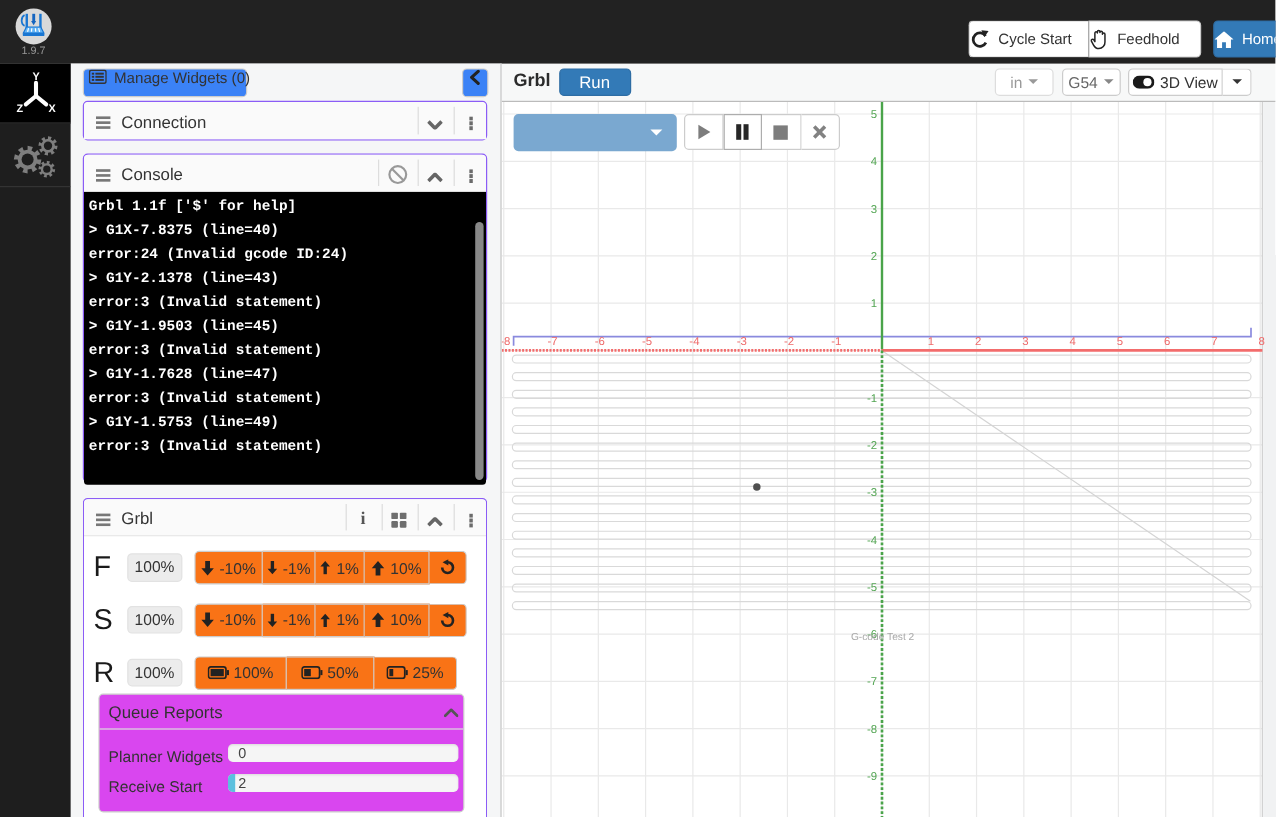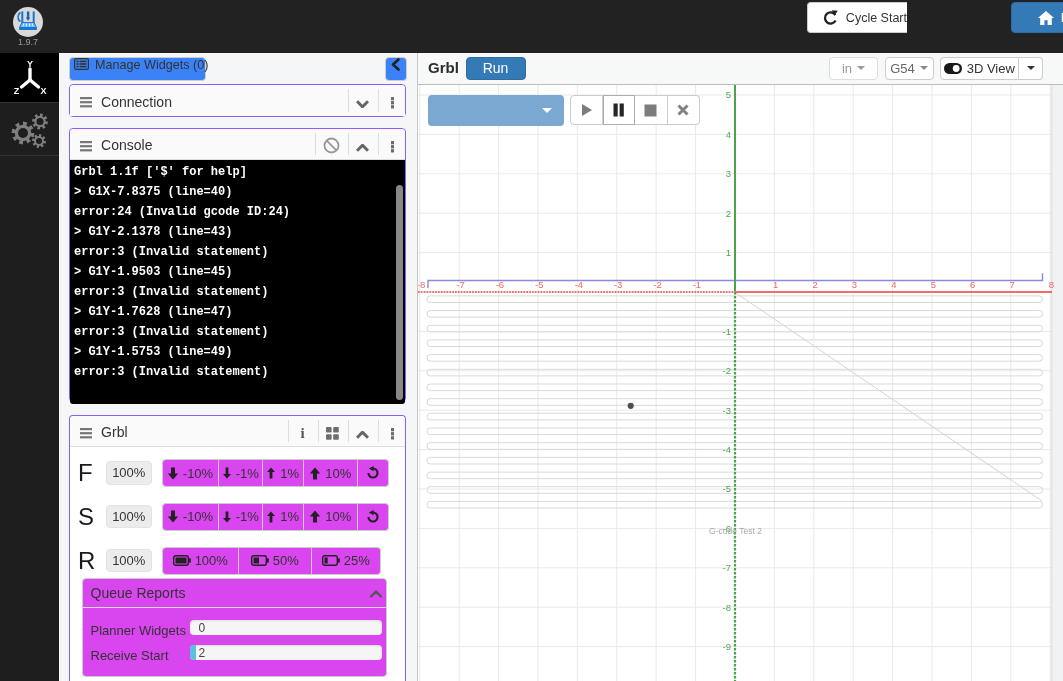--- a/index.html
+++ b/index.html
@@ -3,21 +3,21 @@
 <style>
 *{margin:0;padding:0;box-sizing:border-box}
 html,body{width:1063px;height:681px;overflow:hidden;font-family:"Liberation Sans",sans-serif;background:#fff;position:relative}
 .abs{position:absolute}
 .abs svg{display:block}
 svg{flex-shrink:0}
 
 #nav{position:absolute;left:0;top:0;width:1063px;height:53px;background:#222}
 #logo{position:absolute;left:13px;top:7px;width:30px;height:30px;border-radius:50%;background:#d9d9d9}
 #ver{position:absolute;left:13px;top:37px;width:30px;text-align:center;font-size:9px;color:#999}
-.navbtn{position:absolute;top:2px;height:31px;background:#fff;border:1px solid #ccc;color:#333;font-size:12.5px;display:flex;align-items:center;justify-content:flex-end}
+.navbtn{position:absolute;top:17px;height:31px;background:#fff;border:1px solid #ccc;color:#333;font-size:12.5px;display:flex;align-items:center;justify-content:flex-start}
 #btn-cycle{left:807px;width:100px;border-radius:4px 0 0 4px;border-right:none}
 #btn-feed{left:907px;width:94px;border-radius:0 4px 4px 0;border-left:1px solid #ccc}
 #btn-home{left:1011px;width:84px;background:#337ab7;border-color:#2e6da4;color:#fff;border-radius:4px}
 
 #sidebar{position:absolute;left:0;top:53px;width:59px;height:628px;background:#1e1e1e}
 #sb1{position:absolute;left:0;top:0;width:59px;height:50px;background:#000;border-bottom:1px solid #333}
 #sb2{position:absolute;left:0;top:51px;width:59px;height:52px;border-bottom:1px solid #333}
 
 #panel{position:absolute;left:59px;top:53px;width:359px;height:628px;background:#f5f6f7;border-right:1px solid #c6c6c6}
 .btnw{position:absolute;background:#3b82f6;border:1px solid #ccc;border-radius:4px;color:#333;font-size:13px;display:flex;align-items:flex-start;justify-content:center;white-space:nowrap}
@@ -26,21 +26,21 @@
 .wtitle{font-size:14px;color:#333;margin-left:9px;margin-top:2.5px}
 .hsep{position:absolute;top:4px;bottom:4px;width:1px;background:#ddd}
 
 #consbody{position:relative;height:244px;background:#000;border-radius:0 0 3px 3px;overflow:hidden}
 #consbody pre{font-family:"Liberation Mono",monospace;font-size:12px;font-weight:bold;color:#fff;line-height:20px;padding:2px 0 0 4px;letter-spacing:0}
 #scroll{position:absolute;right:2px;top:25px;width:7px;height:215px;background:#888;border-radius:4px}
 
 .fsr{position:absolute;font-size:24px;color:#1a1a1a}
 .chip{position:absolute;left:35.5px;width:46.5px;height:23.5px;background:#ececec;border:1px solid #e2e2e2;border-radius:4px;font-size:13px;color:#333;display:flex;align-items:center;justify-content:center}
 .bgrp{position:absolute;left:91.5px;height:28px;display:flex}
-.bgrp .b{background:#d946ef;border:1px solid #ccc;border-left:none;font-size:13px;color:#333;display:flex;align-items:center;justify-content:center;gap:4px}
+.bgrp .b{background:#f97316;border:1px solid #ccc;border-left:none;font-size:13px;color:#333;display:flex;align-items:center;justify-content:center;gap:4px}
 .bgrp .b:first-child{border-left:1px solid #ccc;border-radius:4px 0 0 4px}
 .bgrp .b:last-child{border-radius:0 4px 4px 0}
 
 #qpanel{position:absolute;left:11.5px;top:131px;width:305px;height:99px;border:1px solid #ccc;border-radius:4px;background:#d946ef}
 #qhead{height:29px;border-bottom:1px solid #ddd;display:flex;align-items:center;font-size:14px;color:#333;padding-left:8px}
 .qrow{position:absolute;left:8px;font-size:13px;color:#333}
 .qbar{position:absolute;left:107px;width:192px;height:15px;background:#f5f5f5;border-radius:4px;box-shadow:inset 0 1px 2px rgba(0,0,0,.1);font-size:12px;color:#444;overflow:hidden}
 .qbar span{position:absolute;left:9px;top:1px}
 
 #mhead{position:absolute;left:418px;top:53px;width:645px;height:31.5px;background:#f7f8f8;border-bottom:1px solid #bbb}
@@ -204,20 +204,23 @@
         <path d="M10.8 16.5 L10 19.5 M13.5 16.5 L13.2 19.5 M16.5 16.5 L16.8 19.5 M19.2 16.5 L20 19.5" stroke="#fff" stroke-width="1"></path>
         <rect x="6" y="20.5" width="18" height="2.6" rx="0.8" fill="#1976d2"></rect>
         <rect x="13.9" y="4.5" width="2.4" height="7" fill="#1565c0"></rect>
         <path d="M12.9 10.5 L17.1 10.5 L15.05 14 Z" fill="#1565c0"></path>
       </svg></div>
 <div id="ver">1.9.7</div>
 <div class="navbtn" id="btn-cycle"><svg width="17" height="16" viewBox="0 0 17 16">
         <path d="M13.6 10.5 A 5.6 5.6 0 1 1 13.3 5" fill="none" stroke="#222" stroke-width="2.3"></path>
         <path d="M9.8 0.2 L15.8 0.8 L12.4 5.8 Z" fill="#222"></path>
       </svg>&nbsp;&nbsp;Cycle Start</div>
+<div class="navbtn" id="btn-feed"><svg width="16" height="18" viewBox="0 0 16 18">
+        <path d="M4.4 9.8 L4.4 3.6 a1.05 1.05 0 0 1 2.1 0 L6.5 2.5 a1.05 1.05 0 0 1 2.1 0 L8.6 3 a1.05 1.05 0 0 1 2.1 0 L10.7 4.6 a1.05 1.05 0 0 1 2.1 0 L12.8 11 a5.2 5.2 0 0 1 -5.1 5.5 c-2.5 0 -3.5 -1.2 -4.4 -2.9 l-1.8 -3.3 a1.15 1.15 0 0 1 2 -1.1 l0.9 1.5 z" fill="none" stroke="#222" stroke-width="1.25" stroke-linejoin="round"></path>
+      </svg>&nbsp;&nbsp;Feedhold</div>
 <div class="navbtn" id="btn-home"><svg width="16" height="14" viewBox="0 0 16 14">
         <path d="M8 0 L16 7 L13.8 7 L13.8 14 L9.6 14 L9.6 9.2 L6.4 9.2 L6.4 14 L2.2 14 L2.2 7 L0 7 Z" fill="#fff"></path>
       </svg>&nbsp;&nbsp;Home</div>
 </div>
 
 <div id="sidebar">
 <div id="sb1">
       <svg width="40" height="40" viewBox="0 0 40 40" style="position:absolute;left:10px;top:5px">
         <g stroke="#fff" stroke-width="3.4" stroke-linecap="round">
           <path d="M20 22 L20 11"></path>

